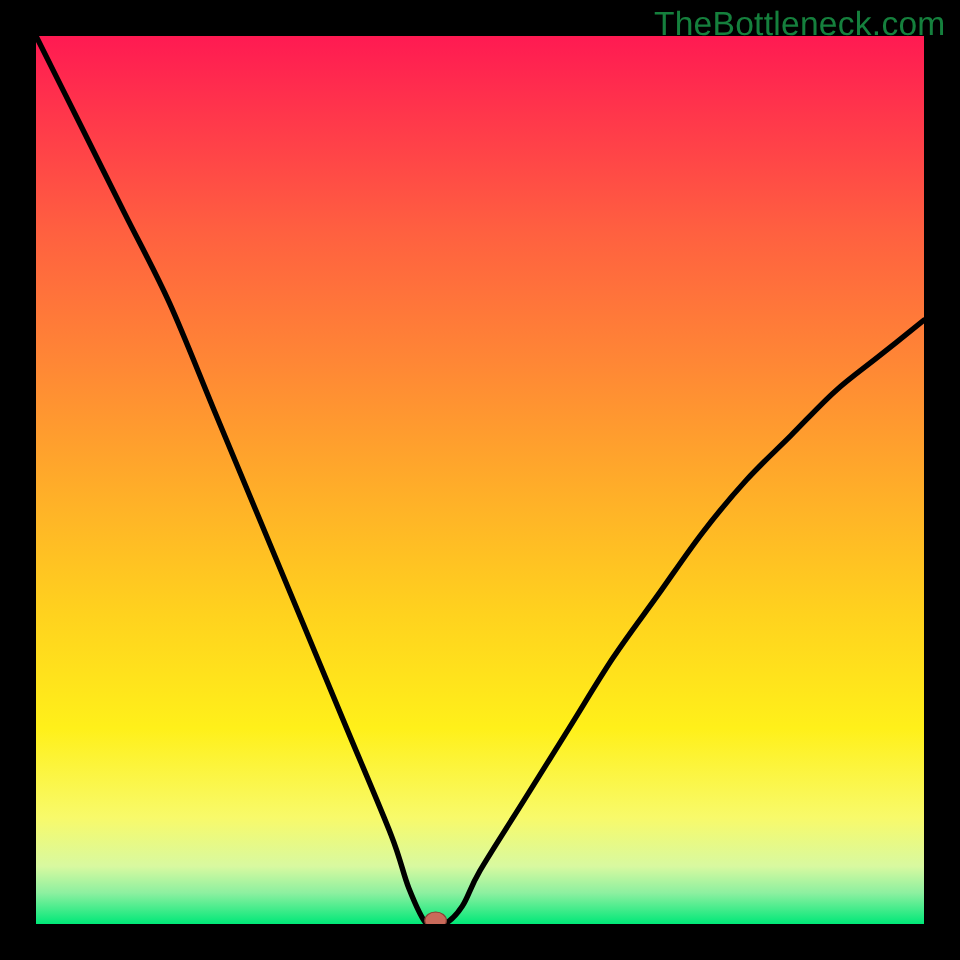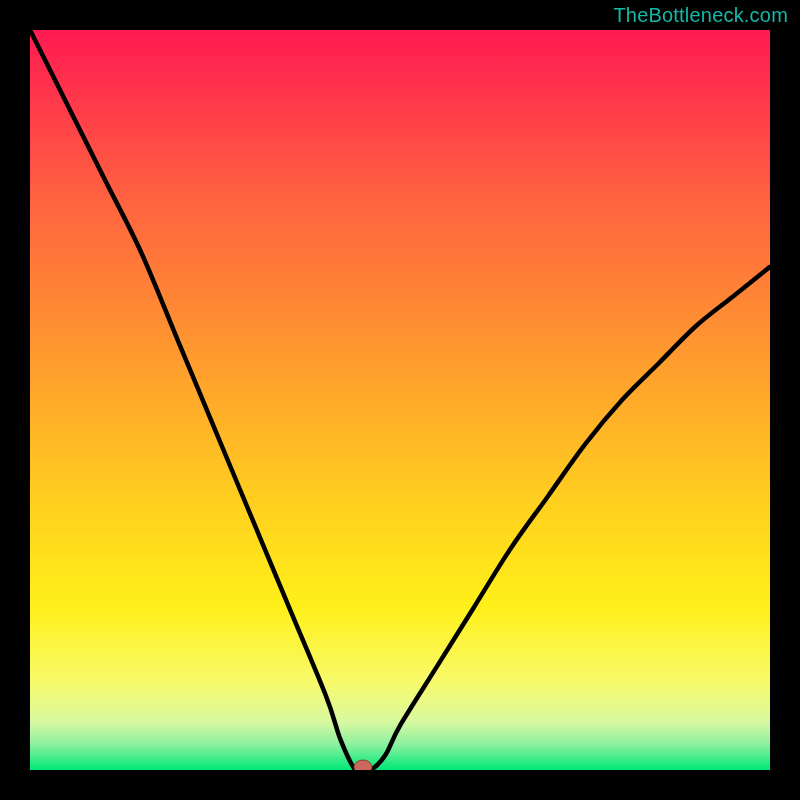--- a/index.html
+++ b/index.html
@@ -43,22 +43,22 @@
     position: absolute;
     left: 0;
     top: 0;
     width: 740px;
     height: 740px;
   }
   .watermark {
     position: absolute;
     top: 4px;
     right: 12px;
-    color: #14b8a6;
-    font-size: 20px;
+    color: #15803d;
+    font-size: 28px;
     font-weight: 500;
     letter-spacing: 0.2px;
   }
 </style>
 </head>
 <body>
 
 <div class="frame">
 
   <div class="watermark">TheBottleneck.com</div>

